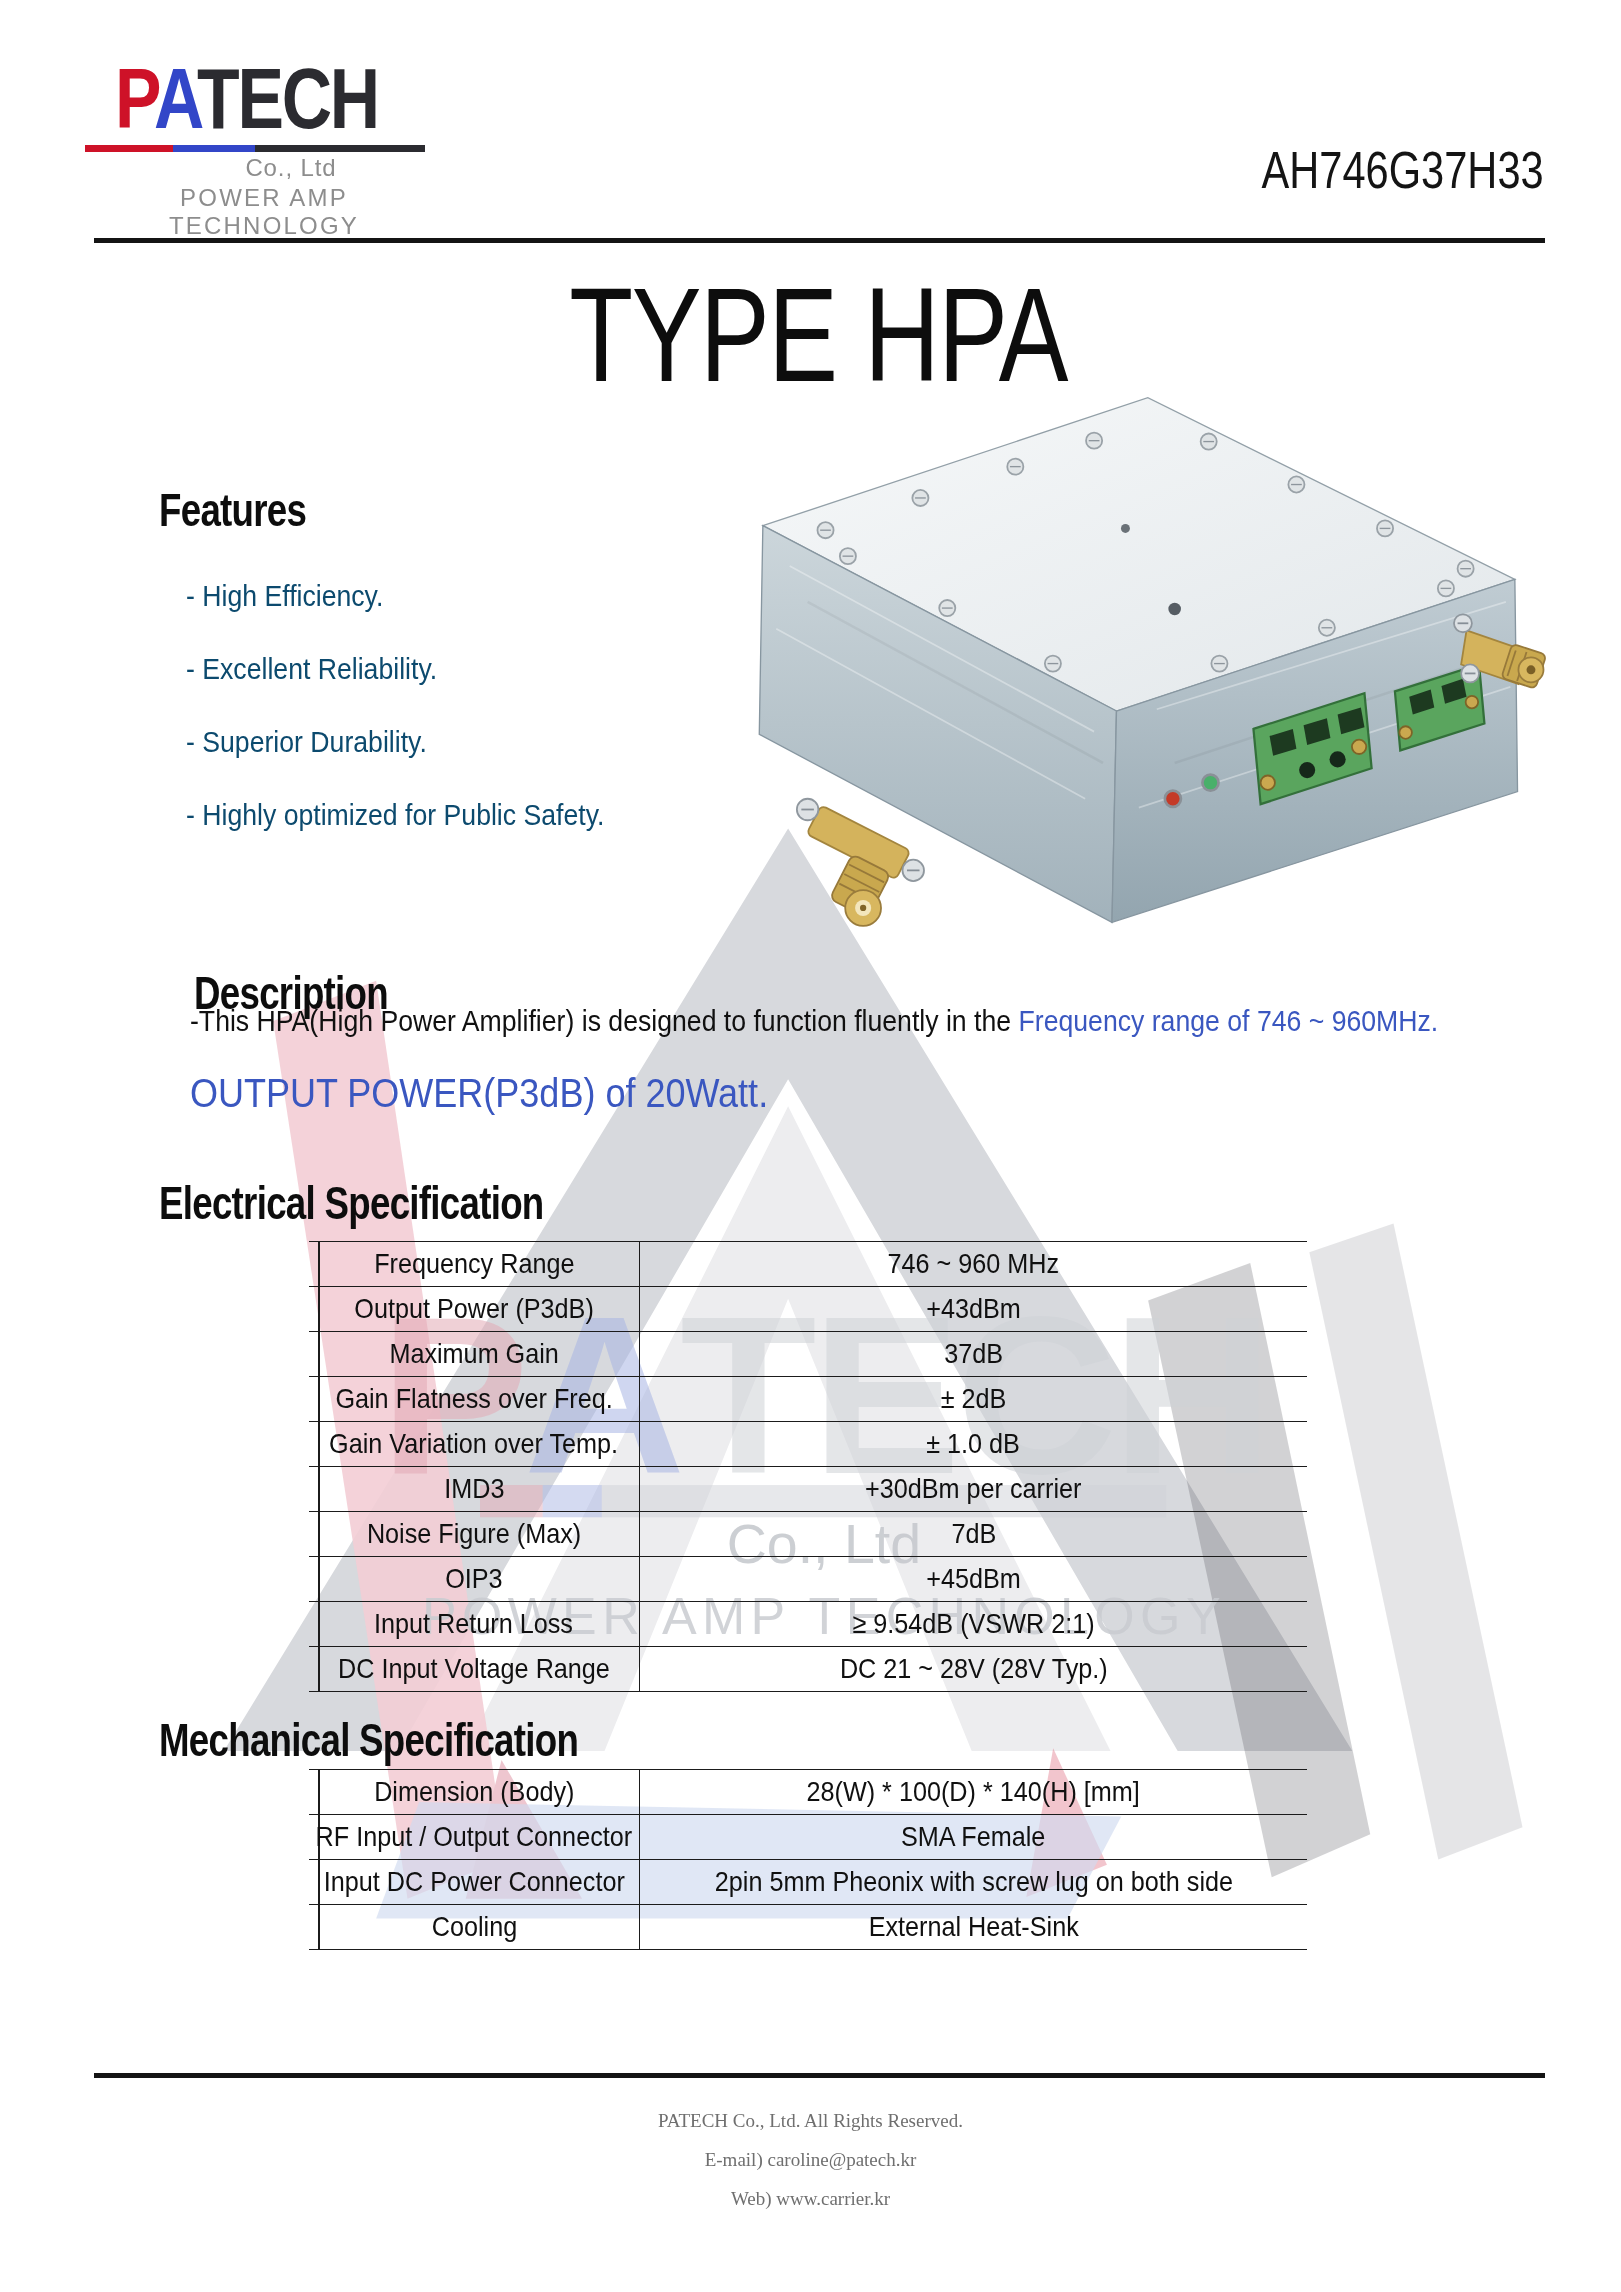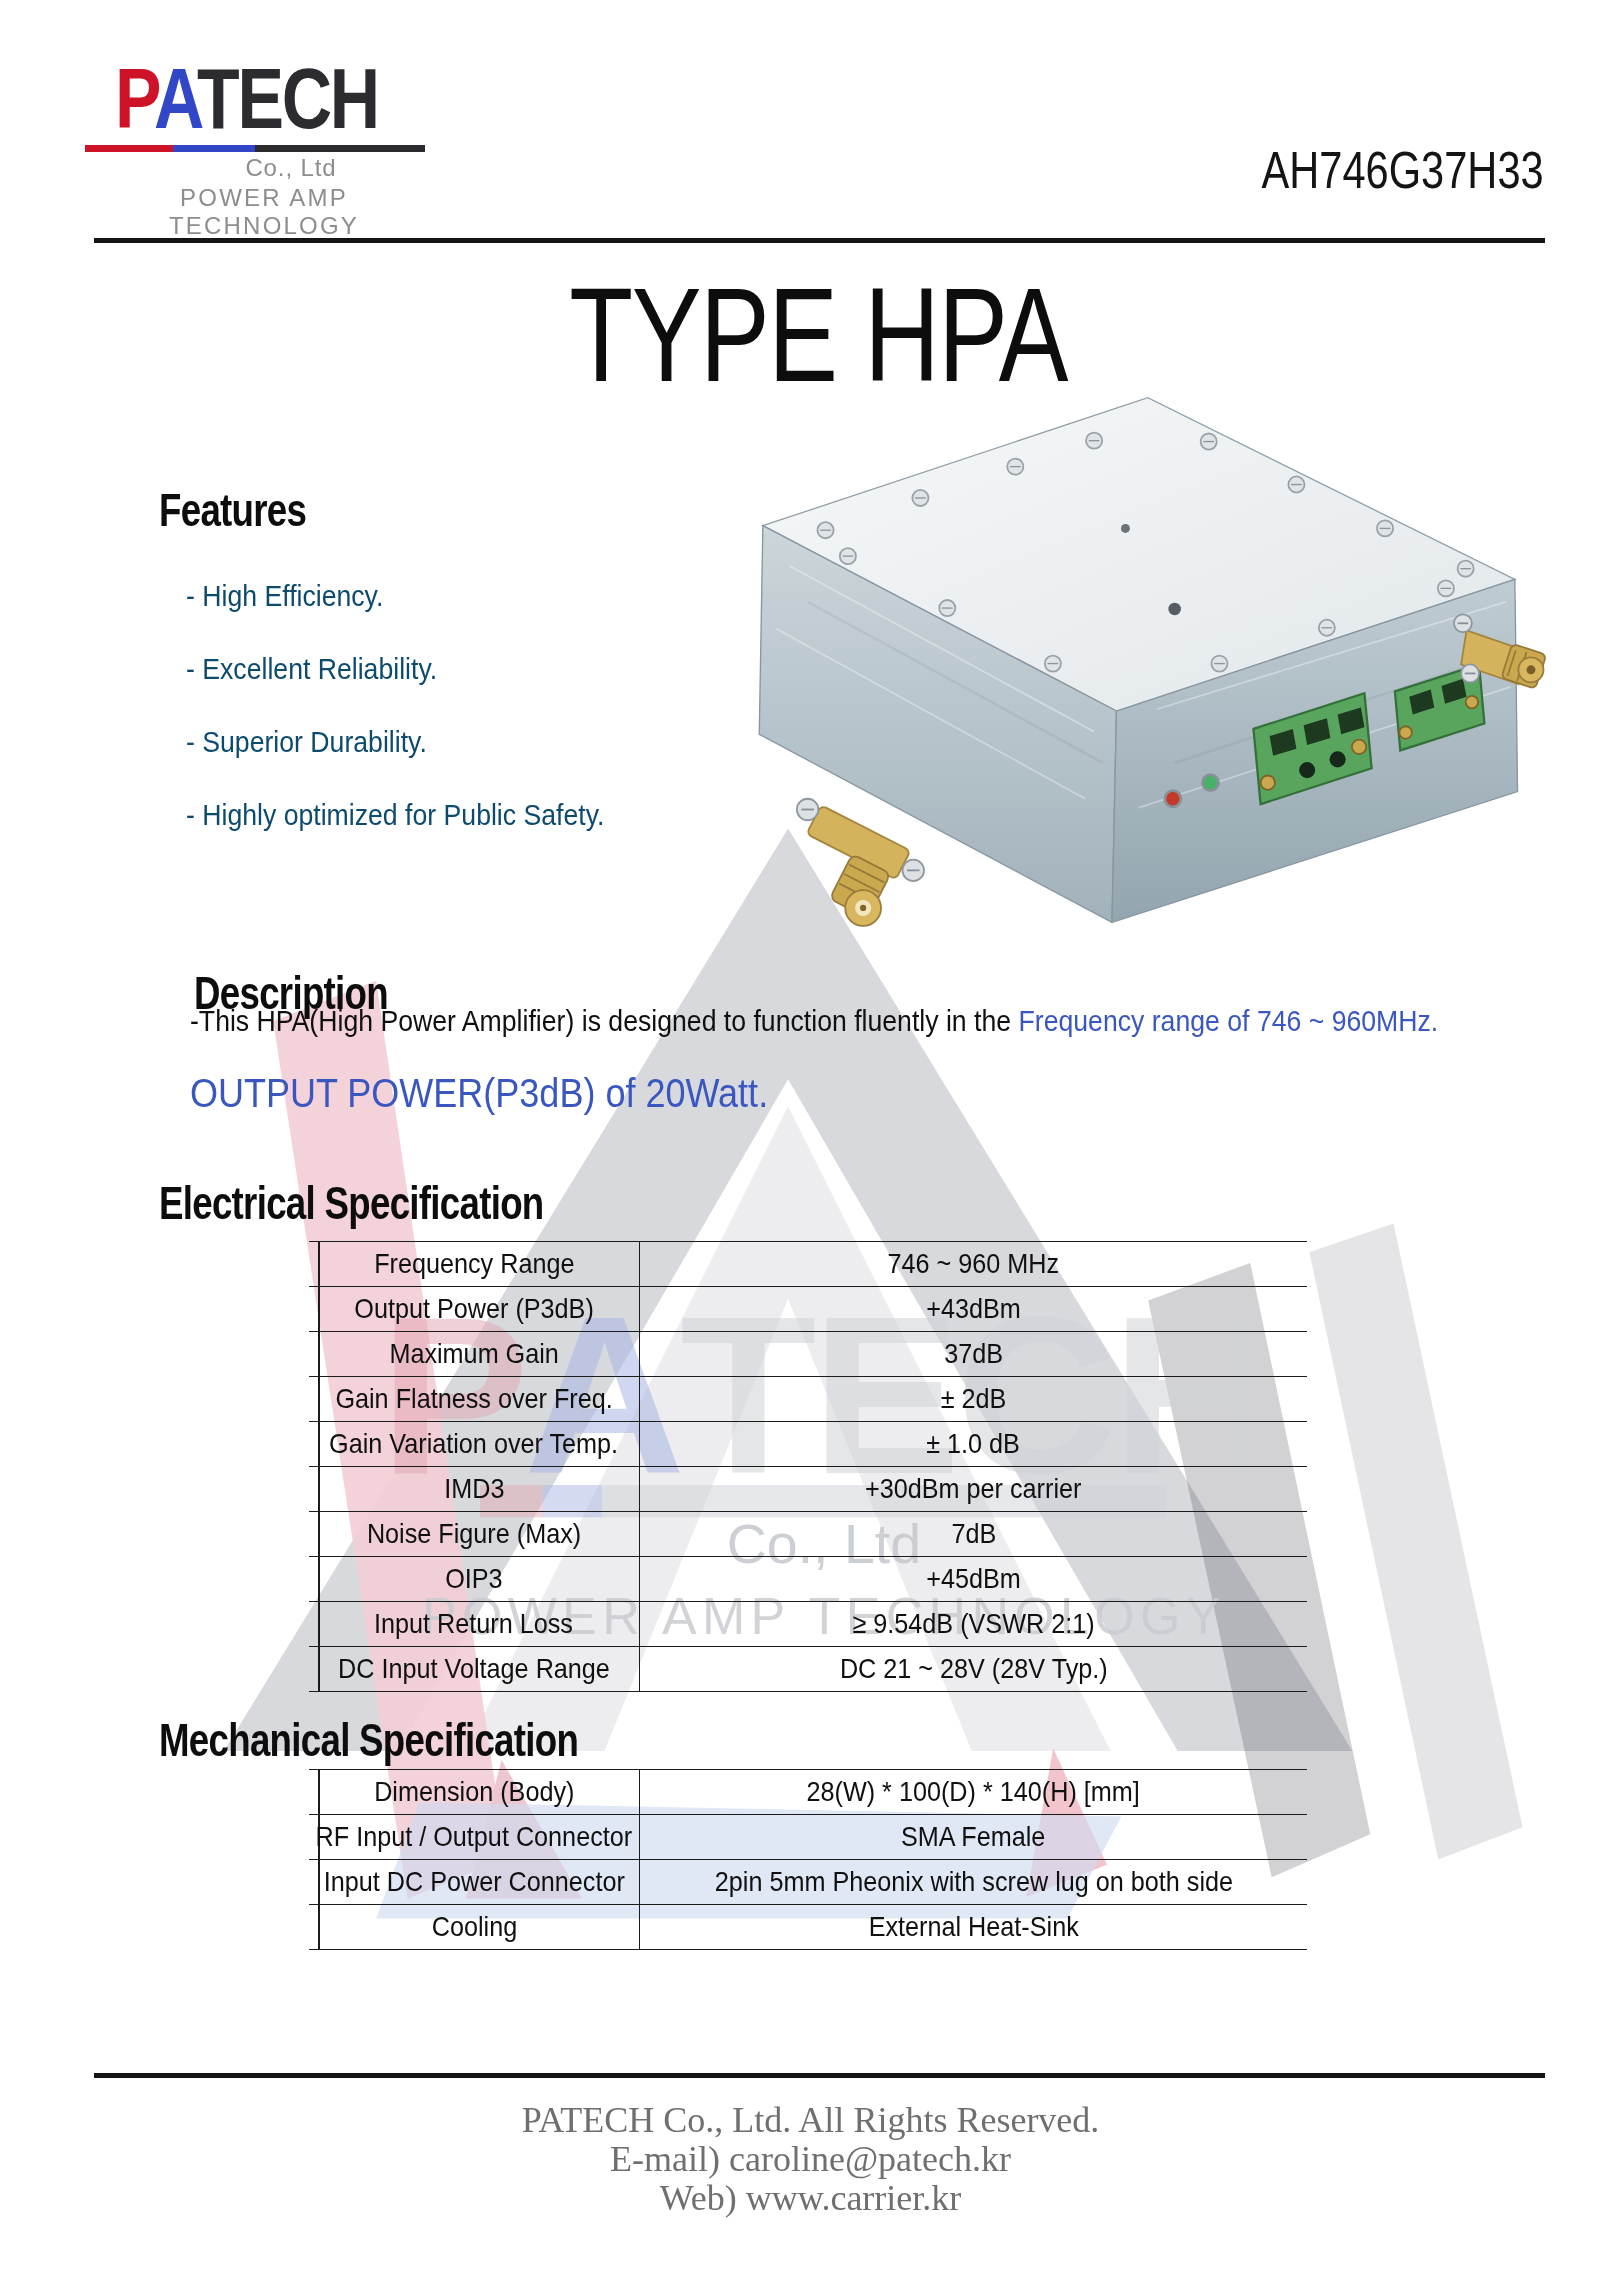--- a/index.html
+++ b/index.html
@@ -55,21 +55,21 @@
   .trow{display:flex;height:45px;border-bottom:1.8px solid #1b1b1b;box-sizing:border-box;}
   .tl{width:331px;border-right:1.8px solid #1b1b1b;box-sizing:border-box;
       display:flex;align-items:center;justify-content:center;}
   .tv{flex:1;display:flex;align-items:center;justify-content:center;}
   .spec span{font-size:28px;color:#101010;}
   .t-elec{top:1241px;}
   .t-mech{top:1769px;}
 
   
   .footer{left:0;right:0;top:2101px;text-align:center;
-          font-family:"Liberation Serif",serif;font-size:36px;color:#6f6f6f;line-height:39px;}
+          font-family:"Liberation Serif",serif;font-size:19px;color:#6f6f6f;line-height:39px;}
 
   
   .wm{left:0;top:0;width:1621px;height:2293px;z-index:0;}
   .fg{z-index:1;}
   .photo{left:673px;top:378px;width:878px;height:564px;z-index:1;}
 </style>
 </head>
 <body>
 
 <div class="page">

